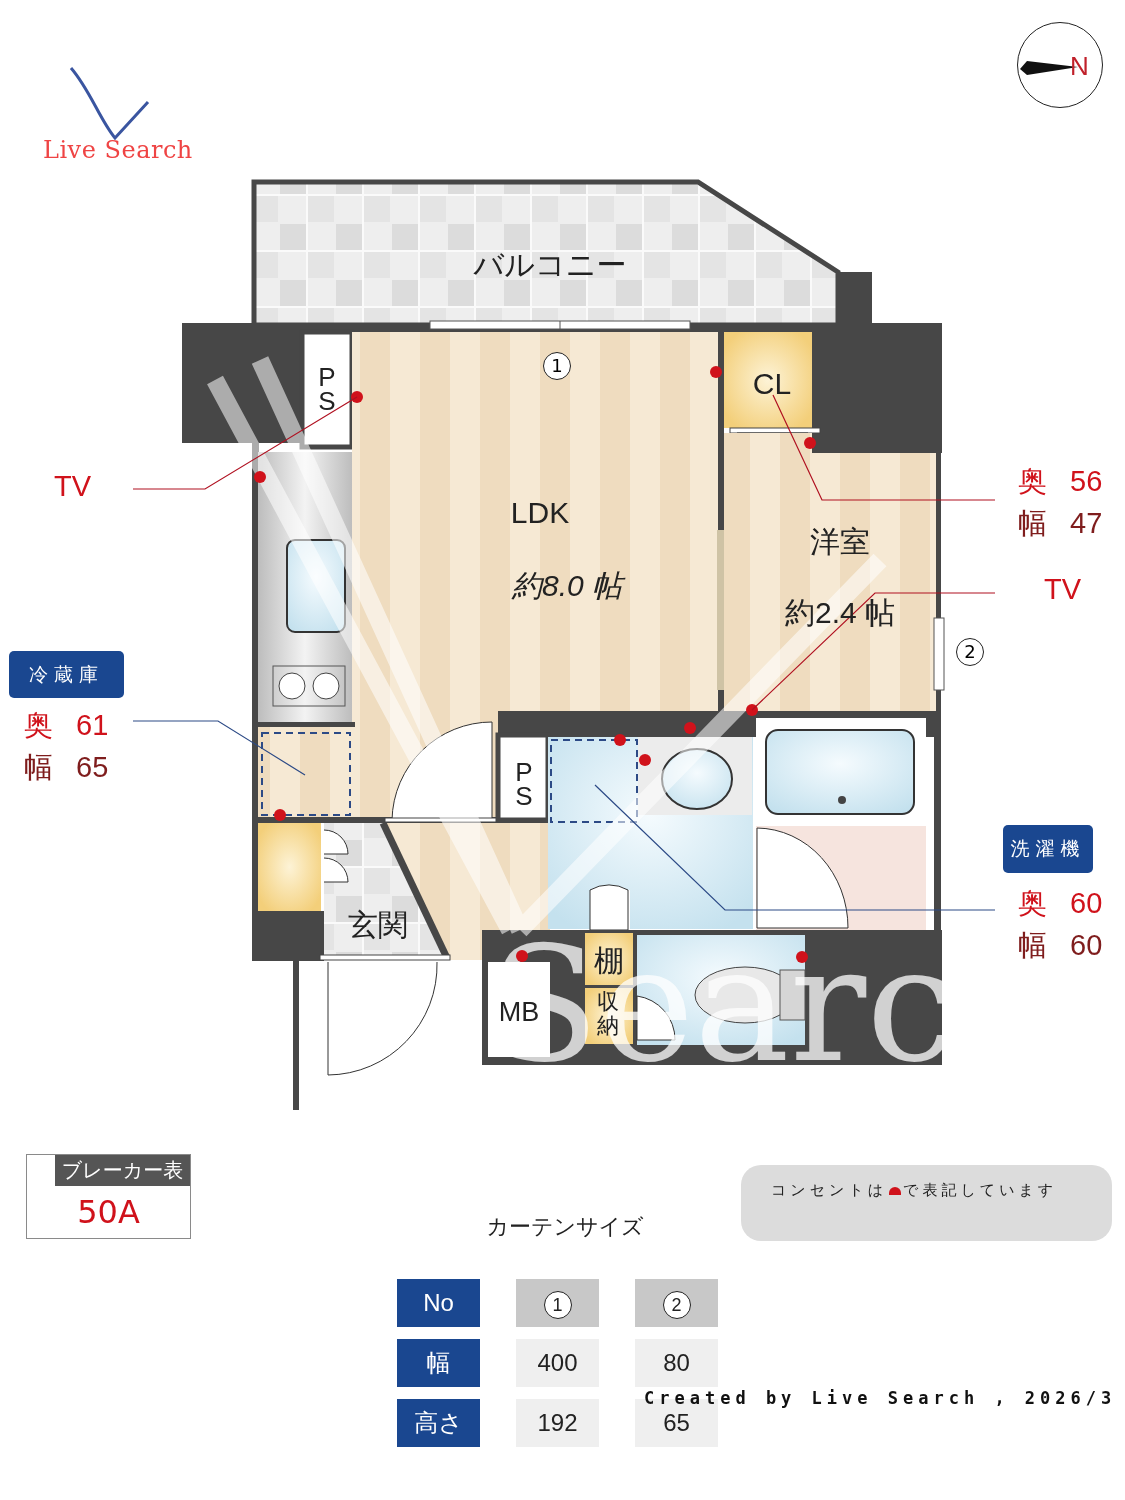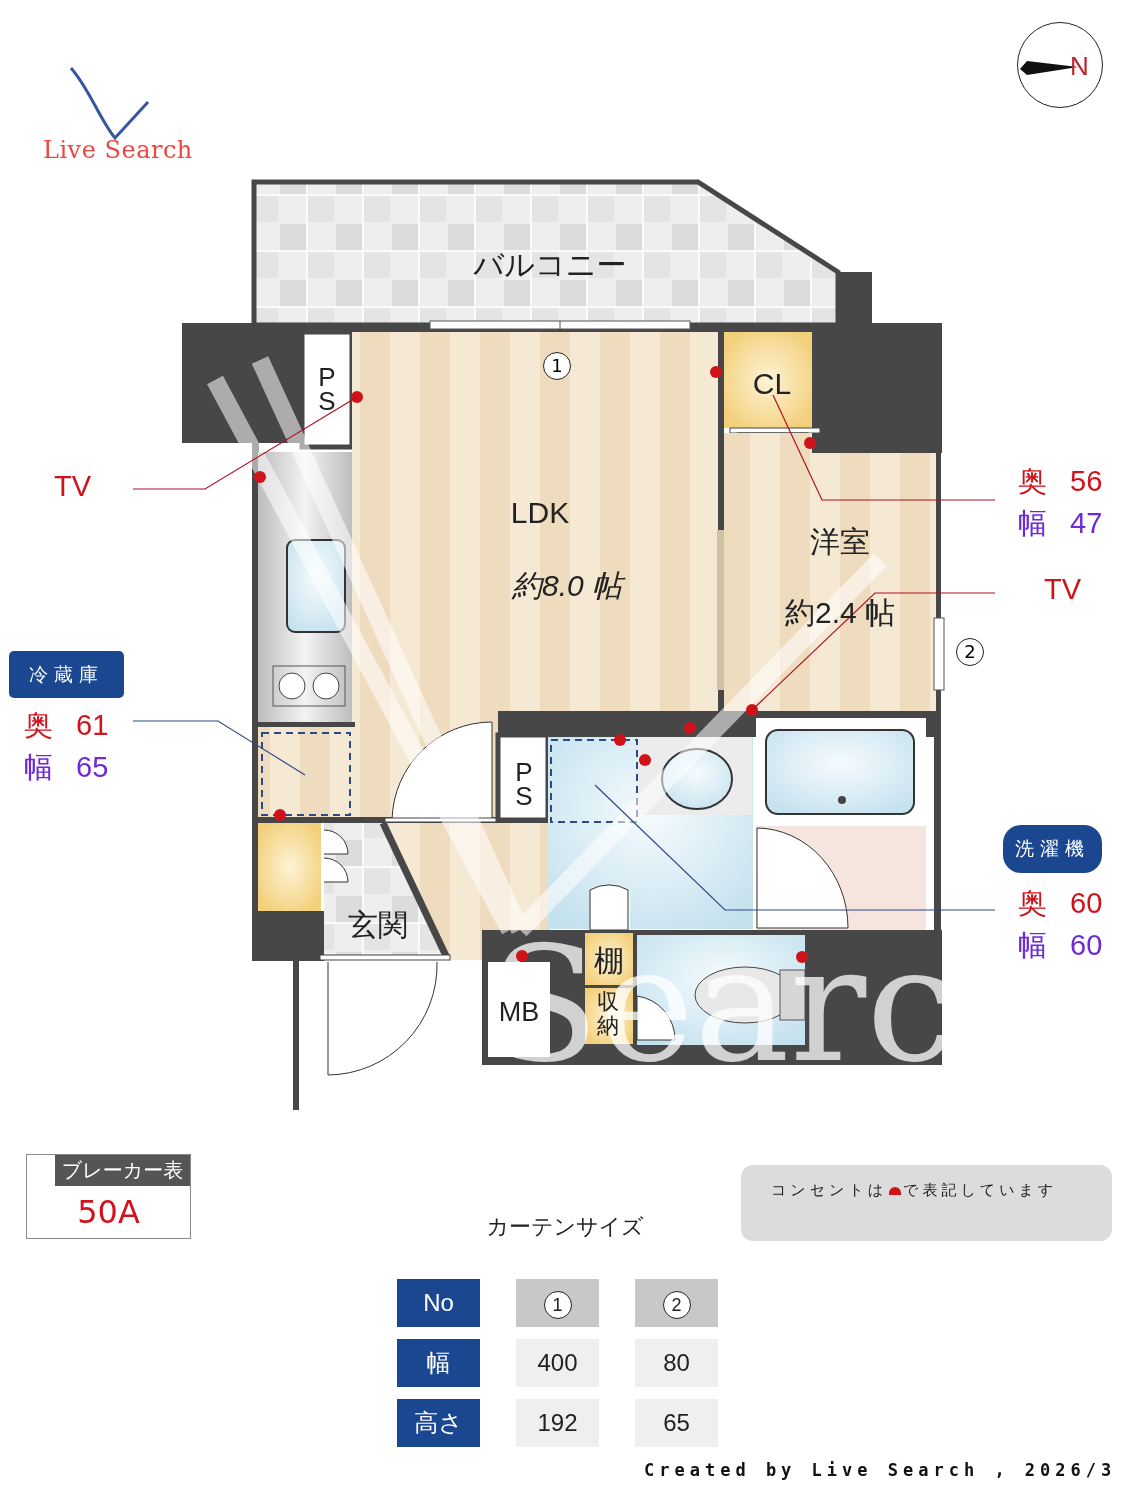--- a/index.html
+++ b/index.html
@@ -5,29 +5,29 @@
   html,body{margin:0;padding:0;background:#ffffff;}
   body{width:1125px;height:1500px;position:relative;overflow:hidden;font-family:"DejaVu Sans","Liberation Sans",sans-serif;}
   .abs{position:absolute;}
   .logo-text{font-family:"DejaVu Serif","Liberation Serif",serif;font-size:24px;color:#ef4444;letter-spacing:0.5px;}
   .compass{border:1.5px solid #222;border-radius:50%;background:#fff;}
   .n-letter{color:#c0202a;font-size:26px;font-family:"Liberation Sans",sans-serif;}
   svg{position:absolute;left:0;top:0;}
   .room-label{color:#222;font-size:30px;text-align:center;white-space:nowrap;font-family:"Liberation Sans",sans-serif;}
   .small-label{color:#222;font-size:26px;text-align:center;font-family:"Liberation Sans",sans-serif;}
   .red{color:#d0121b;}
-  .blue{color:#6d28d9;}
+  .blue{color:#7f1d1d;}
   .dim{font-size:29px;font-family:"Liberation Sans",sans-serif;white-space:nowrap;}
   .dim .k{display:inline-block;width:52px;}
   .tag{background:#1a4790;color:#fff;border-radius:5px;font-size:19px;letter-spacing:6px;text-align:center;font-family:"Liberation Sans",sans-serif;}
   .tv{font-size:29px;color:#d0121b;font-family:"Liberation Sans",sans-serif;}
   .breaker{border:1px solid #8a8a8a;background:#fff;}
   .breaker .hd{background:#555;color:#fff;font-size:20px;text-align:center;height:31px;line-height:31px;margin-left:28px;}
   .breaker .val{color:#d0121b;font-size:32px;text-align:center;height:52px;line-height:52px;}
-  .note{background:#dcdcdc;border-radius:12px;font-size:15px;color:#222;letter-spacing:4px;line-height:30px;padding:10px 0 0 30px;box-sizing:border-box;}
+  .note{background:#dcdcdc;border-radius:20px;font-size:15px;color:#222;letter-spacing:4px;line-height:30px;padding:10px 0 0 30px;box-sizing:border-box;}
   .note .dot{display:inline-block;width:12px;height:8px;background:#d0121b;border-radius:6px 6px 0 0;margin:0 2px;}
   .curtain-title{font-size:22px;color:#222;text-align:center;font-family:"Liberation Sans",sans-serif;}
   .cell{position:absolute;width:83px;height:48px;line-height:48px;text-align:center;font-size:24px;font-family:"Liberation Sans",sans-serif;}
   .cell.hd{background:#1a4790;color:#fff;}
   .cell.no{background:#c8c8c8;color:#222;}
   .cell.v{background:#efefef;color:#222;}
   .circ{display:inline-block;width:26px;height:26px;border:1.5px solid #222;border-radius:50%;line-height:26px;font-size:18px;text-align:center;background:#fff;vertical-align:middle;}
   .credit{font-family:"DejaVu Sans Mono","Liberation Mono",monospace;font-weight:bold;font-size:17px;letter-spacing:5px;color:#111;}
 </style>
 </head>
@@ -198,21 +198,21 @@
   <div class="red"><span class="k">奥</span><span>56</span></div>
   <div class="blue" style="margin-top:2px;"><span class="k">幅</span><span>47</span></div>
 </div>
 
 <div class="abs tag" style="left:9px;top:651px;width:115px;height:47px;line-height:47px;">冷蔵庫</div>
 <div class="abs dim" style="left:24px;top:706px;">
   <div class="red"><span class="k">奥</span><span>61</span></div>
   <div class="blue" style="margin-top:2px;"><span class="k">幅</span><span>65</span></div>
 </div>
 
-<div class="abs tag" style="left:1003px;top:825px;width:99px;height:48px;line-height:48px;border-radius:18px;">洗濯機</div>
+<div class="abs tag" style="left:1003px;top:825px;width:90px;height:48px;line-height:48px;">洗濯機</div>
 <div class="abs dim" style="left:1018px;top:884px;">
   <div class="red"><span class="k">奥</span><span>60</span></div>
   <div class="blue" style="margin-top:2px;"><span class="k">幅</span><span>60</span></div>
 </div>
 
 <div class="abs breaker" style="left:26px;top:1154px;width:163px;">
   <div class="hd">ブレーカー表記</div>
   <div class="val">50A</div>
 </div>
 
@@ -228,13 +228,13 @@
 
   <div class="cell no" style="left:516px;top:1279px;"><span class="circ">1</span></div>
   <div class="cell v" style="left:516px;top:1339px;">400</div>
   <div class="cell v" style="left:516px;top:1399px;">192</div>
 
   <div class="cell no" style="left:635px;top:1279px;"><span class="circ">2</span></div>
   <div class="cell v" style="left:635px;top:1339px;">80</div>
   <div class="cell v" style="left:635px;top:1399px;">65</div>
 </div>
 
-<div class="abs credit" style="left:644px;top:1460px;text-align:center;">Created by Live Search , 2026/3</div>
+<div class="abs credit" style="left:644px;top:1388px;text-align:center;">Created by Live Search , 2026/3</div>
 
 </body></html>

